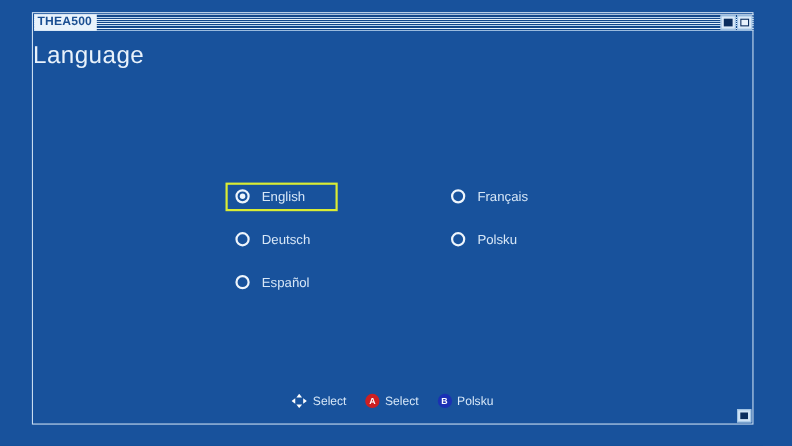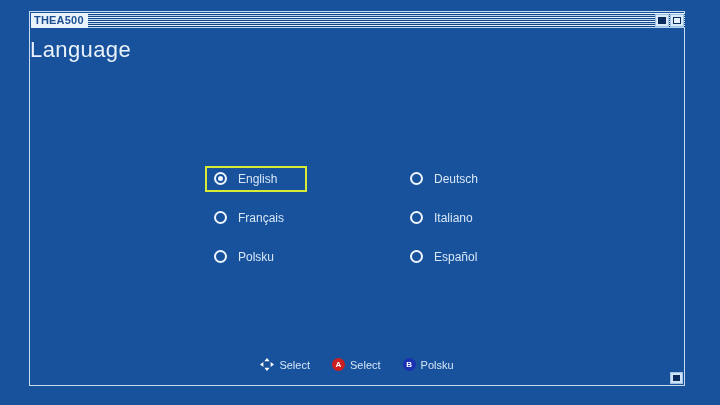--- a/index.html
+++ b/index.html
@@ -158,21 +158,21 @@
 
   
   #statusbar {
     position: absolute;
     left: 0;
     bottom: 14px;
     width: 654px;
     display: flex;
     justify-content: center;
     align-items: center;
-    gap: 22px;
+    gap: 17px;
   }
   .hint {
     display: flex;
     align-items: center;
     gap: 5px;
   }
   .hint-label {
     color: #d5e6f7;
     font-size: 11px;
     white-space: nowrap;
@@ -240,32 +240,28 @@
 
     <div id="options">
 
       <div class="option selected">
         <span class="radio on"></span>
         <span class="option-label">English</span>
       </div>
 
       <div class="option">
         <span class="radio"></span>
-        <span class="option-label">Deutsch</span>
+        <span class="option-label">Français</span>
       </div>
 
       <div class="option">
         <span class="radio"></span>
-        <span class="option-label">Français</span>
-      </div>
-
-      <div class="option">
-        <span class="radio"></span>
-        <span class="option-label">Italiano</span>
-      </div>
+        <span class="option-label">Deutsch</span>
+      </div>
+
 
       <div class="option">
         <span class="radio"></span>
         <span class="option-label">Polsku</span>
       </div>
 
       <div class="option">
         <span class="radio"></span>
         <span class="option-label">Español</span>
       </div>

